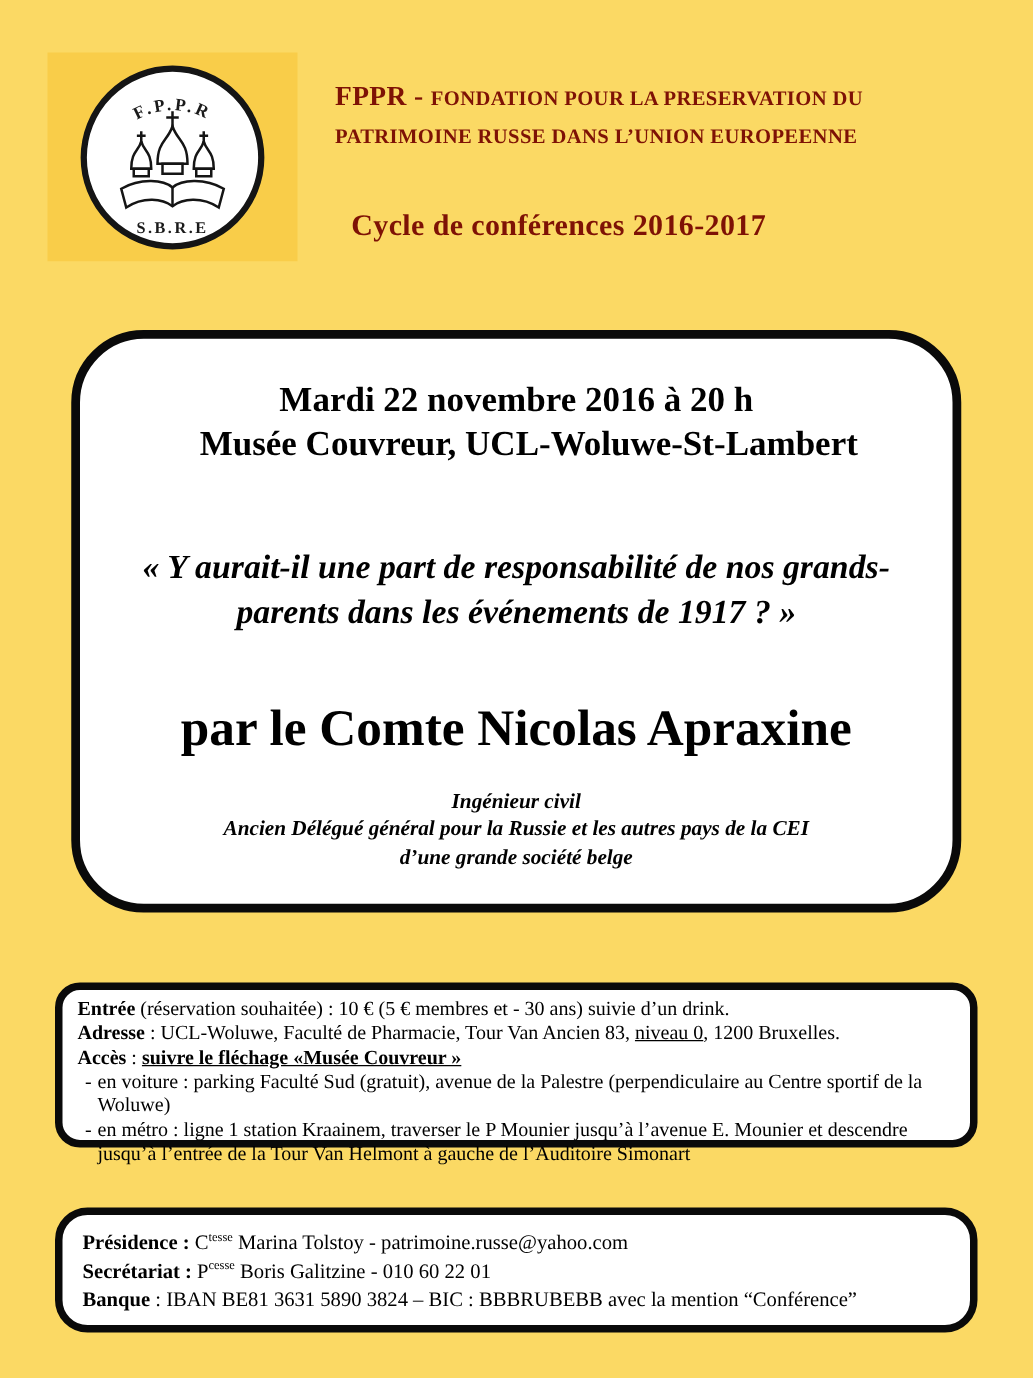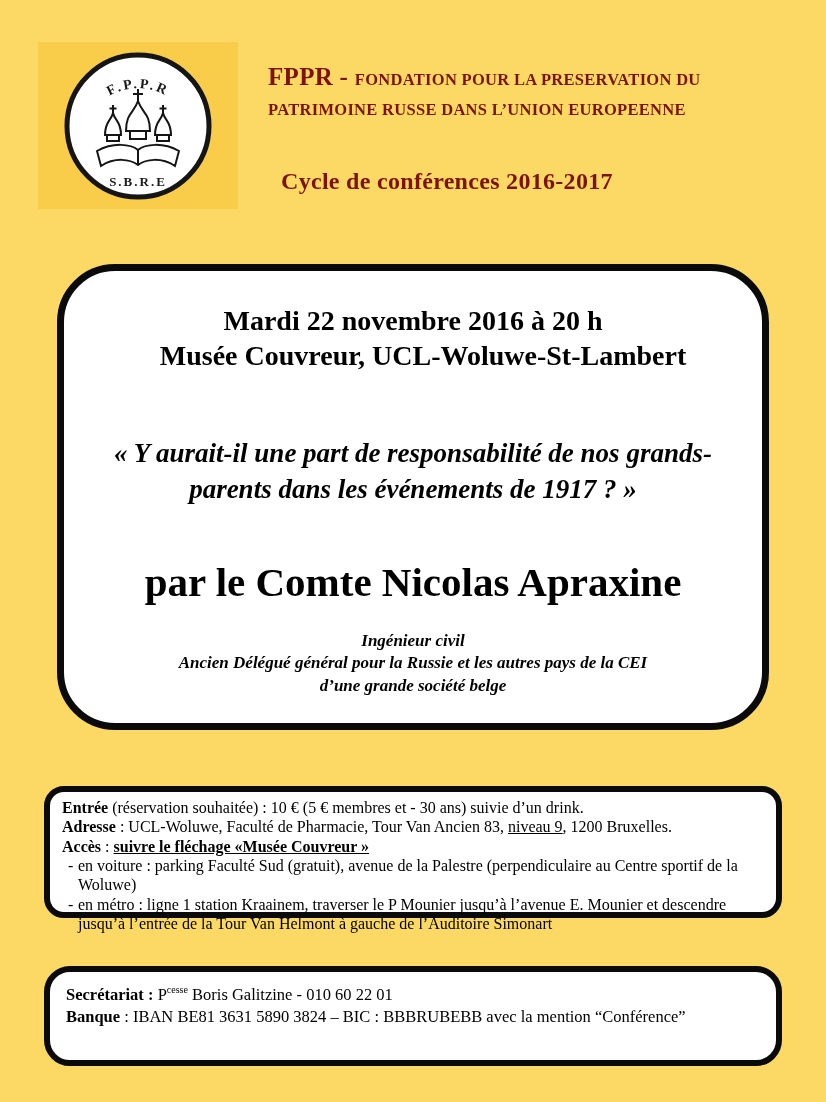--- a/index.html
+++ b/index.html
@@ -19,21 +19,21 @@
     width: 200px; height: 167px;
     background: #F9CD49;
   }
   .logo-svg { position: absolute; left: 23px; top: 7px; }
 
   .org-block {
     position: absolute; left: 268px; top: 62px; width: 545px;
     color: #7E1205; font-weight: bold;
   }
   .org-line  { font-size: 16.5px; line-height: 30px; letter-spacing: .3px; }
-  .org-big   { font-size: 25px; }
+  .org-big   { font-size: 22px; }
   .cycle {
     position: absolute; left: 281px; top: 168px;
     font-size: 24px; font-weight: bold; color: #7E1205;
     letter-spacing: .3px;
   }
 
   
   .event-box {
     position: absolute; left: 57px; top: 264px;
     width: 712px; height: 466px;
@@ -127,37 +127,40 @@
       <div>Ancien Délégué général pour la Russie et les autres pays de la CEI</div>
       <div>d’une grande société belge</div>
     </div>
   </div>
 
   <div class="info-box">
     <div class="info-line">
       <b>Entrée</b><span> (réservation souhaitée) : 10 € (5 € membres et - 30 ans) suivie d’un drink.</span>
     </div>
     <div class="info-line">
-      <b>Adresse</b><span> : UCL-Woluwe, Faculté de Pharmacie, Tour Van Ancien 83, </span><span class="u">niveau 9</span><span>, 1200 Bruxelles.</span>
+      <b>Adresse</b><span> : UCL-Woluwe, Faculté de Pharmacie, Tour Van Ancien 83, </span><span class="u">niveau 0</span><span>, 1200 Bruxelles.</span>
     </div>
     <div class="info-line">
       <b>Accès</b><span> : </span><b class="u">suivre le fléchage «Musée Couvreur »</b>
     </div>
     <div class="bullet">
       <span class="dash">-</span>
       <span class="btext">en voiture : parking Faculté Sud (gratuit), avenue de la Palestre (perpendiculaire au Centre sportif de la Woluwe)</span>
     </div>
     <div class="bullet">
       <span class="dash">-</span>
       <span class="btext">en métro : ligne 1 station Kraainem, traverser le P Mounier jusqu’à l’avenue E. Mounier et descendre jusqu’à l’entrée de la Tour Van Helmont à gauche de l’Auditoire Simonart</span>
     </div>
   </div>
 
   <div class="contact-box">
     <div class="contact-line">
+      <b>Présidence :</b><span> C</span><span class="sup">tesse</span><span>  Marina Tolstoy - patrimoine.russe@yahoo.com</span>
+    </div>
+    <div class="contact-line">
       <b>Secrétariat :</b><span> P</span><span class="sup">cesse</span><span> Boris Galitzine - 010 60 22 01</span>
     </div>
     <div class="contact-line">
       <b>Banque</b><span> : IBAN BE81 3631 5890 3824 – BIC : BBBRUBEBB avec la mention “Conférence”</span>
     </div>
   </div>
 
 </div>
 
 </body></html>

